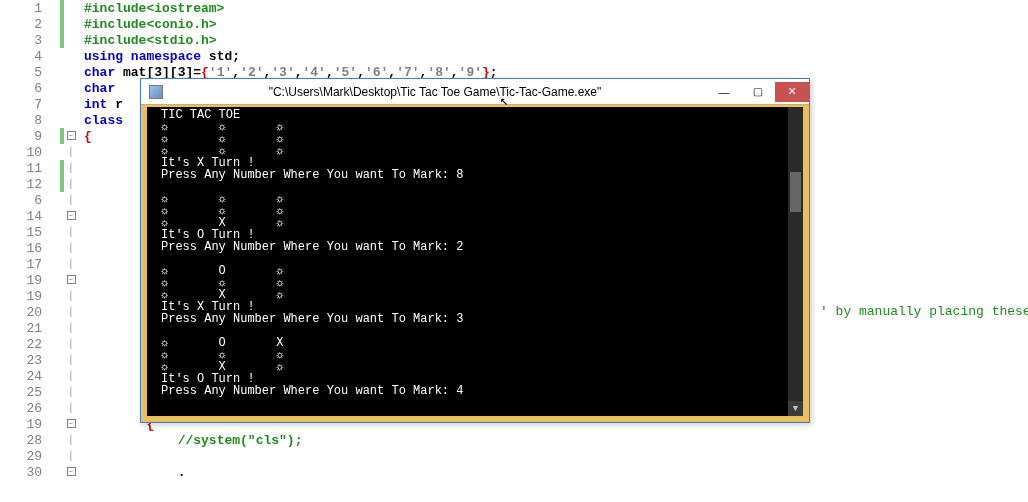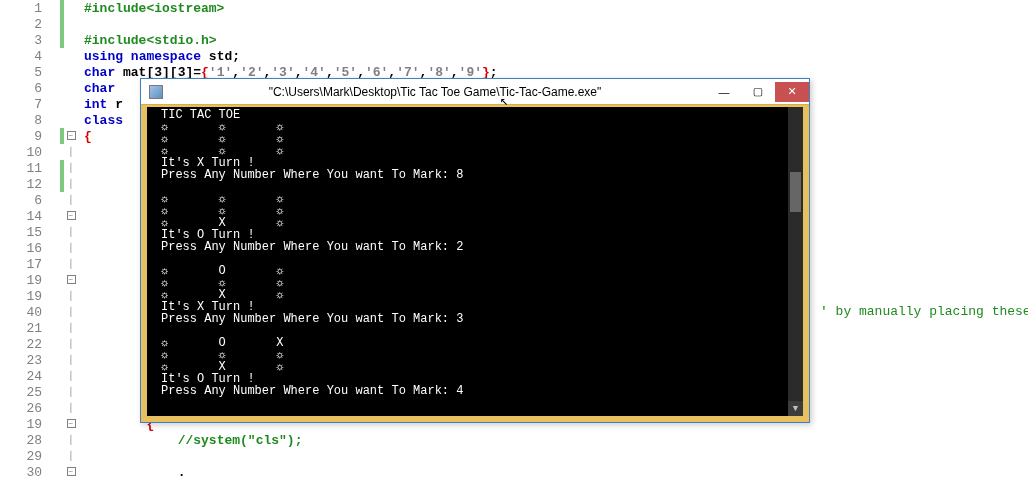--- a/index.html
+++ b/index.html
@@ -163,39 +163,39 @@
     font-size: 14px;
     color:#000;
     pointer-events:none;
   }
 </style>
 </head>
 <body>
 
 <div class="editor" id="editor-container">
     <div class="line"><div class="gutter">1</div><div class="changebar changed"></div><div class="fold"></div><div class="code"><span class="pp">#include&lt;iostream&gt;</span></div></div>
-    <div class="line"><div class="gutter">2</div><div class="changebar changed"></div><div class="fold"></div></div>
+    <div class="line"><div class="gutter">2</div><div class="changebar changed"></div><div class="fold"></div><div class="code"><span class="pp">#include&lt;conio.h&gt;</span></div></div>
     <div class="line"><div class="gutter">3</div><div class="changebar changed"></div><div class="fold"></div><div class="code"><span class="pp">#include&lt;stdio.h&gt;</span></div></div>
     <div class="line"><div class="gutter">4</div><div class="changebar"></div><div class="fold"></div><div class="code"><span class="kw">using</span> <span class="kw">namespace</span> std<span class="pl">;</span></div></div>
     <div class="line"><div class="gutter">5</div><div class="changebar"></div><div class="fold"></div><div class="code"><span class="kw">char</span> mat<span class="pl">[3][3]=</span><span class="br">{</span><span class="str">'1'</span>,<span class="str">'2'</span>,<span class="str">'3'</span>,<span class="str">'4'</span>,<span class="str">'5'</span>,<span class="str">'6'</span>,<span class="str">'7'</span>,<span class="str">'8'</span>,<span class="str">'9'</span><span class="br">}</span><span class="pl">;</span></div></div>
     <div class="line"><div class="gutter">6</div><div class="changebar"></div><div class="fold"></div><div class="code"><span class="kw">char</span></div></div>
     <div class="line"><div class="gutter">7</div><div class="changebar"></div><div class="fold"></div><div class="code"><span class="kw">int</span> r</div></div>
     <div class="line"><div class="gutter">8</div><div class="changebar"></div><div class="fold"></div><div class="code"><span class="kw">class</span></div></div>
     <div class="line"><div class="gutter">9</div><div class="changebar changed"></div><div class="fold"><span class="sq">−</span></div><div class="code"><span class="br">{</span></div></div>
     <div class="line"><div class="gutter">10</div><div class="changebar"></div><div class="fold">│</div><div class="code">    </div></div>
     <div class="line"><div class="gutter">11</div><div class="changebar changed"></div><div class="fold">│</div><div class="code"></div></div>
     <div class="line"><div class="gutter">12</div><div class="changebar changed"></div><div class="fold">│</div><div class="code"></div></div>
     <div class="line"><div class="gutter">6</div><div class="changebar"></div><div class="fold">│</div><div class="code"></div></div>
     <div class="line"><div class="gutter">14</div><div class="changebar"></div><div class="fold"><span class="sq">−</span></div><div class="code"></div></div>
     <div class="line"><div class="gutter">15</div><div class="changebar"></div><div class="fold">│</div><div class="code"></div></div>
     <div class="line"><div class="gutter">16</div><div class="changebar"></div><div class="fold">│</div><div class="code"></div></div>
     <div class="line"><div class="gutter">17</div><div class="changebar"></div><div class="fold">│</div><div class="code"></div></div>
     <div class="line"><div class="gutter">19</div><div class="changebar"></div><div class="fold"><span class="sq">−</span></div><div class="code"></div></div>
     <div class="line"><div class="gutter">19</div><div class="changebar"></div><div class="fold">│</div><div class="code"></div></div>
-    <div class="line"><div class="gutter">40</div><div class="changebar"></div><div class="fold">│</div><div class="code"></div></div>
+    <div class="line"><div class="gutter">20</div><div class="changebar"></div><div class="fold">│</div><div class="code"></div></div>
     <div class="line"><div class="gutter">21</div><div class="changebar"></div><div class="fold">│</div><div class="code"></div></div>
     <div class="line"><div class="gutter">22</div><div class="changebar"></div><div class="fold">│</div><div class="code"></div></div>
     <div class="line"><div class="gutter">23</div><div class="changebar"></div><div class="fold">│</div><div class="code"></div></div>
     <div class="line"><div class="gutter">24</div><div class="changebar"></div><div class="fold">│</div><div class="code"></div></div>
     <div class="line"><div class="gutter">25</div><div class="changebar"></div><div class="fold">│</div><div class="code"></div></div>
     <div class="line"><div class="gutter">26</div><div class="changebar"></div><div class="fold">│</div><div class="code">        <span class="kw">void</span> draw<span class="br">()</span></div></div>
     <div class="line"><div class="gutter">19</div><div class="changebar"></div><div class="fold"><span class="sq">−</span></div><div class="code">        <span class="br">{</span></div></div>
     <div class="line"><div class="gutter">28</div><div class="changebar"></div><div class="fold">│</div><div class="code">            <span class="cm">//system("cls");</span></div></div>
     <div class="line"><div class="gutter">29</div><div class="changebar"></div><div class="fold">│</div></div>
     <div class="line"><div class="gutter">30</div><div class="changebar"></div><div class="fold"><span class="sq">−</span></div><div class="code">            <span class="pl">.</span></div></div>

